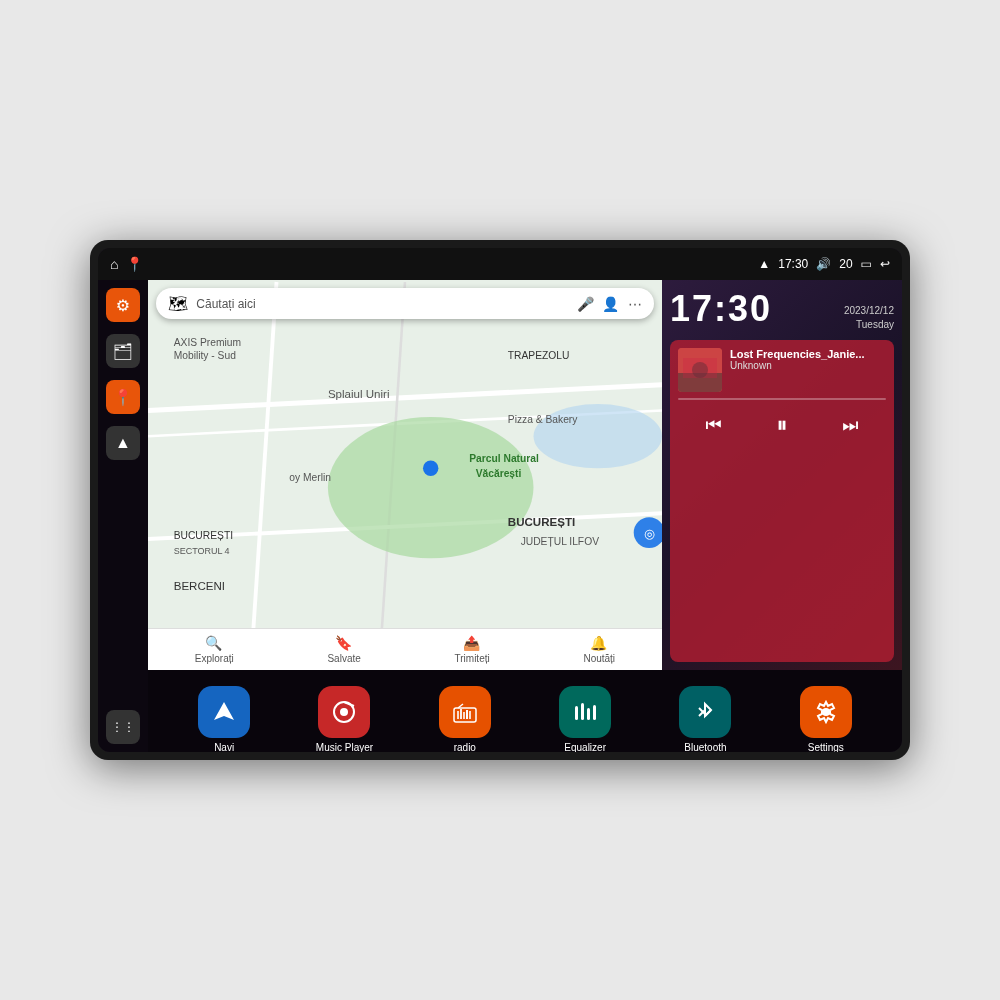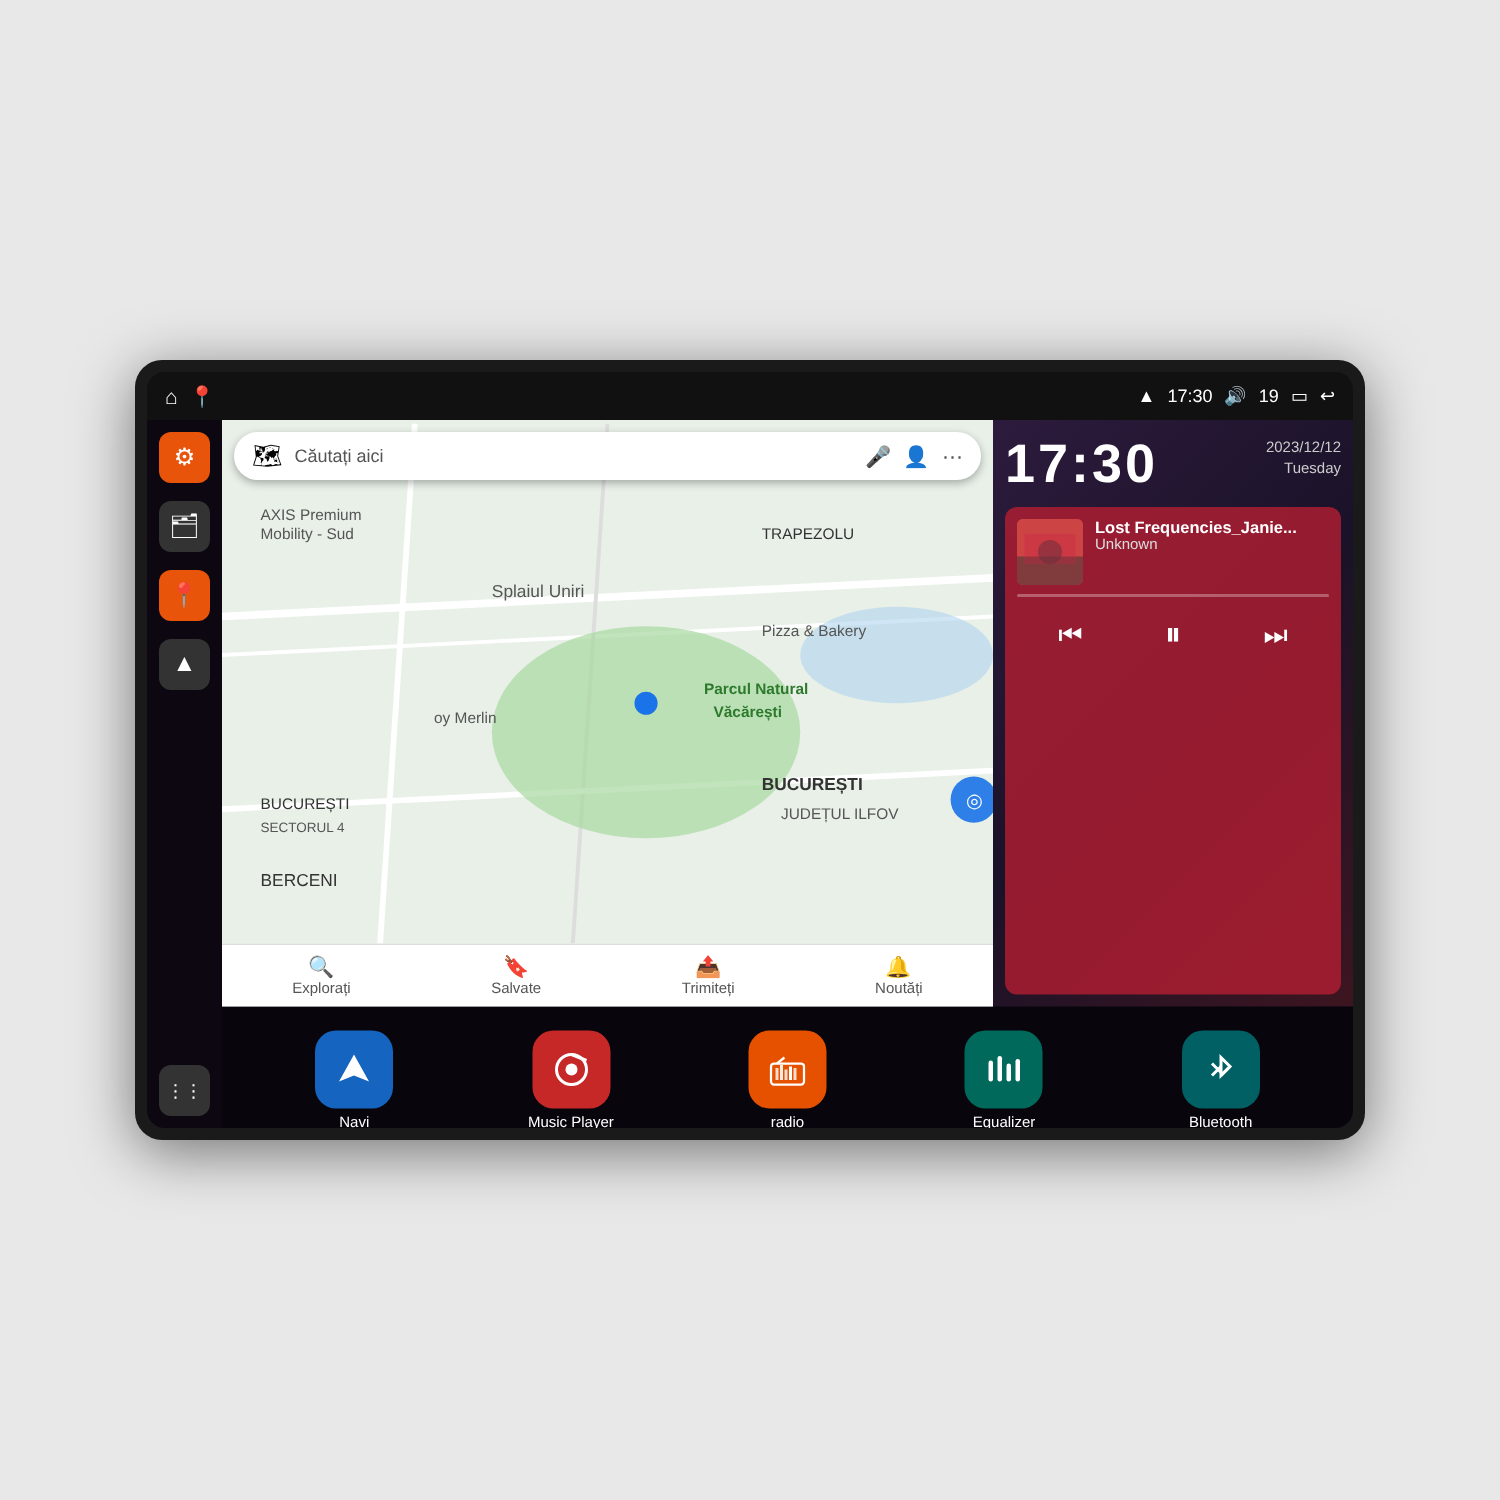--- a/index.html
+++ b/index.html
@@ -200,21 +200,21 @@
       font-weight: bold;
       color: white;
       letter-spacing: 2px;
     }
 
     .clock-date {
       text-align: right;
       color: #ccc;
       font-size: 10px;
       line-height: 1.4;
-      margin-top: 4px;
+      margin-top: 16px;
     }
 
     
     .music-section {
       background: rgba(180, 30, 50, 0.8);
       border-radius: 8px;
       padding: 8px;
       flex: 1;
     }
 
@@ -341,21 +341,21 @@
 
     <div class="status-bar">
       <div class="status-left">
         <span class="status-icon">⌂</span>
         <span class="status-icon">📍</span>
       </div>
       <div class="status-right">
         <span>▲</span>
         <span>17:30</span>
         <span>🔊</span>
-        <span>19</span>
+        <span>20</span>
         <span>▭</span>
         <span>↩</span>
       </div>
     </div>
 
     <div class="main-area">
 
       <div class="stars-bg">
         <div class="star" style="width:2px;height:2px;top:20%;left:70%"></div>
         <div class="star" style="width:1px;height:1px;top:10%;left:80%"></div>
@@ -547,20 +547,29 @@
               <svg width="28" height="28" viewBox="0 0 28 28">
                 <path d="M14,6 L20,12 L14,18 L14,6 Z" fill="none" stroke="white" stroke-width="2"></path>
                 <path d="M14,18 L20,12" fill="none" stroke="white" stroke-width="2"></path>
                 <path d="M8,10 L14,16" fill="none" stroke="white" stroke-width="2"></path>
                 <path d="M8,18 L14,12" fill="none" stroke="white" stroke-width="2"></path>
               </svg>
             </div>
             <span class="app-label">Bluetooth</span>
           </div>
 
+          <div class="app-item">
+            <div class="app-icon orange2">
+              <svg width="28" height="28" viewBox="0 0 28 28">
+                <circle cx="14" cy="14" r="4" fill="white"></circle>
+                <path d="M14,4 L16,8 L20,6 L22,10 L18,12 L18,16 L22,18 L20,22 L16,20 L14,24 L12,20 L8,22 L6,18 L10,16 L10,12 L6,10 L8,6 L12,8 Z" fill="none" stroke="white" stroke-width="2"></path>
+              </svg>
+            </div>
+            <span class="app-label">Settings</span>
+          </div>
 
 
         </div>
       </div>
     </div>
 
   </div>
 </div>
 
 </body></html>

